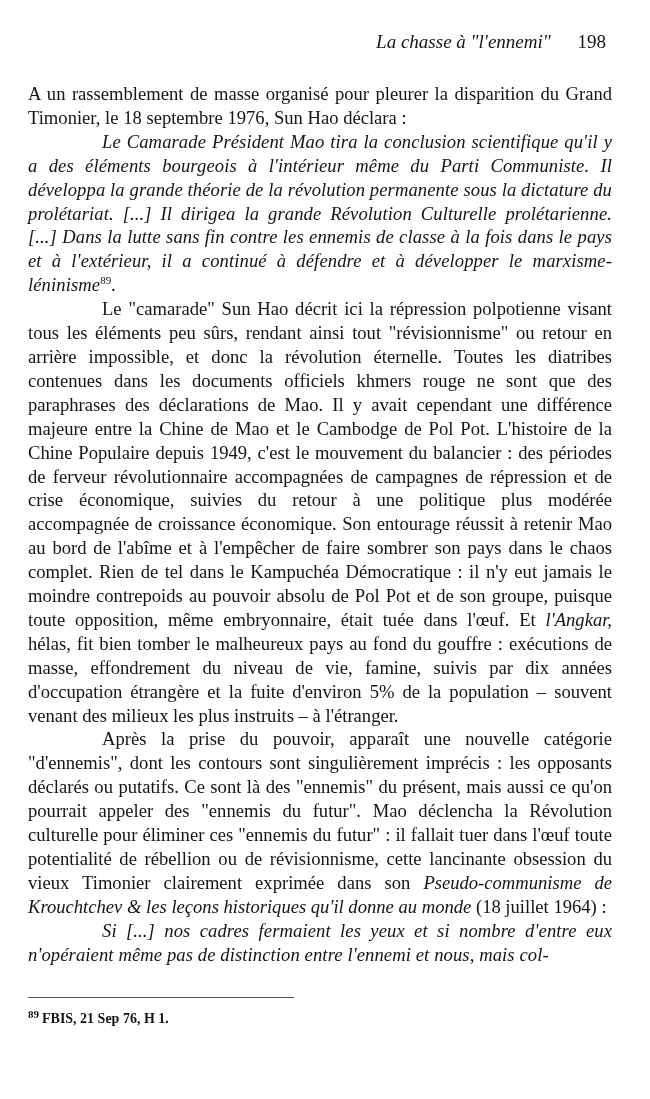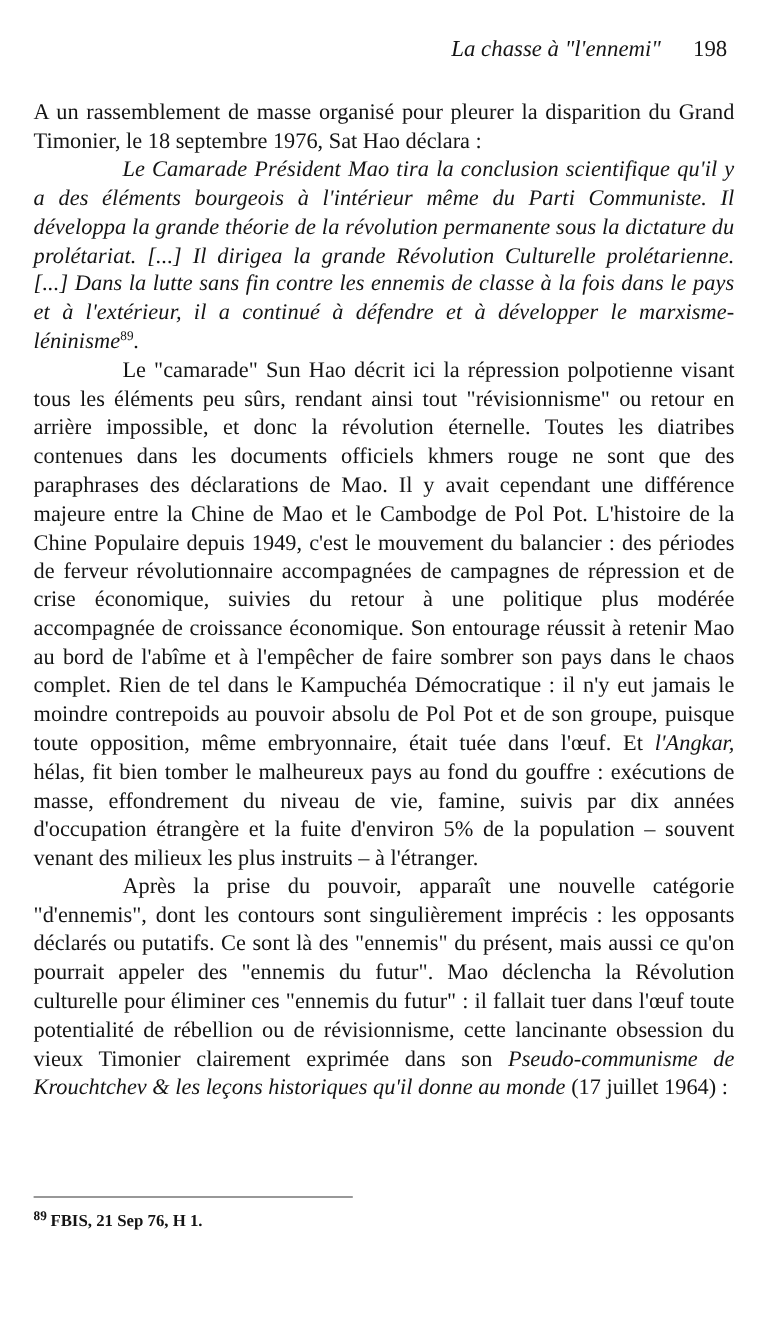--- a/index.html
+++ b/index.html
@@ -89,39 +89,42 @@
 
 <div class="page">
 
   <div class="running-header">
     <span class="title">La chasse à "l'ennemi"</span>
     <span class="page-number">198</span>
   </div>
 
   <div class="body-text">
     <p>
-      <span>A un rassemblement de masse organisé pour pleurer la disparition du Grand Timonier, le 18 septembre 1976, Sat Hao déclara :</span>
+      <span>A un rassemblement de masse organisé pour pleurer la disparition du Grand Timonier, le 18 septembre 1976, Sun Hao déclara :</span>
     </p>
 
     <p class="indent quote">
       <span>Le Camarade Président Mao tira la conclusion scientifique qu'il y a des éléments bourgeois à l'intérieur même du Parti Communiste. Il développa la grande théorie de la révolution perma­nente sous la dictature du prolétariat. [...] Il dirigea la grande Révolution Culturelle prolétarienne. [...] Dans la lutte sans fin contre les ennemis de classe à la fois dans le pays et à l'extérieur, il a con­tinué à défendre et à développer le marxisme-léninisme</span><sup>89</sup><span>.</span>
     </p>
 
     <p class="indent">
       <span>Le "camarade" Sun Hao décrit ici la répression polpotienne visant tous les éléments peu sûrs, rendant ainsi tout "révisionnisme" ou retour en arrière impossible, et donc la révolution éternelle. Toutes les diatribes contenues dans les documents officiels khmers rouge ne sont que des paraphrases des déclarations de Mao. Il y avait cependant une différence majeure entre la Chine de Mao et le Cambodge de Pol Pot. L'histoire de la Chine Populaire depuis 1949, c'est le mouvement du balancier : des périodes de ferveur révolutionnaire accompagnées de campagnes de répression et de crise économique, suivies du retour à une politique plus modérée accompagnée de croissance économique. Son entourage réussit à retenir Mao au bord de l'abîme et à l'empêcher de faire sombrer son pays dans le chaos complet. Rien de tel dans le Kampuchéa Démocratique : il n'y eut jamais le moindre contrepoids au pouvoir absolu de Pol Pot et de son groupe, puisque toute opposition, même embryonnaire, était tuée dans l'œuf. Et</span>
       <i>l'Angkar,</i>
       <span>hélas, fit bien tomber le malheureux pays au fond du gouffre : exécutions de masse, effondrement du niveau de vie, famine, suivis par dix années d'occupation étrangère et la fuite d'environ 5% de la population – souvent venant des milieux les plus instruits – à l'étranger.</span>
     </p>
 
     <p class="indent">
       <span>Après la prise du pouvoir, apparaît une nouvelle catégorie "d'ennemis", dont les contours sont singulièrement imprécis : les opposants déclarés ou putatifs. Ce sont là des "ennemis" du présent, mais aussi ce qu'on pourrait appeler des "ennemis du futur". Mao déclencha la Révolution culturelle pour éliminer ces "ennemis du futur" : il fallait tuer dans l'œuf toute potentialité de rébellion ou de révisionnisme, cette lancinante obsession du vieux Timonier claire­ment exprimée dans son</span>
       <i>Pseudo-communisme de Krouchtchev &amp; les leçons historiques qu'il donne au monde</i>
-      <span>(17 juillet 1964) :</span>
+      <span>(18 juillet 1964) :</span>
     </p>
 
+    <p class="indent quote">
+      <span>Si [...] nos cadres fermaient les yeux et si nombre d'entre eux n'opéraient même pas de distinction entre l'ennemi et nous, mais col-</span>
+    </p>
   </div>
 
   <div class="footnote-rule"></div>
 
   <div class="footnote">
     <sup>89</sup><span>FBIS, 21 Sep 76, H 1.</span>
   </div>
 
 </div>
 

